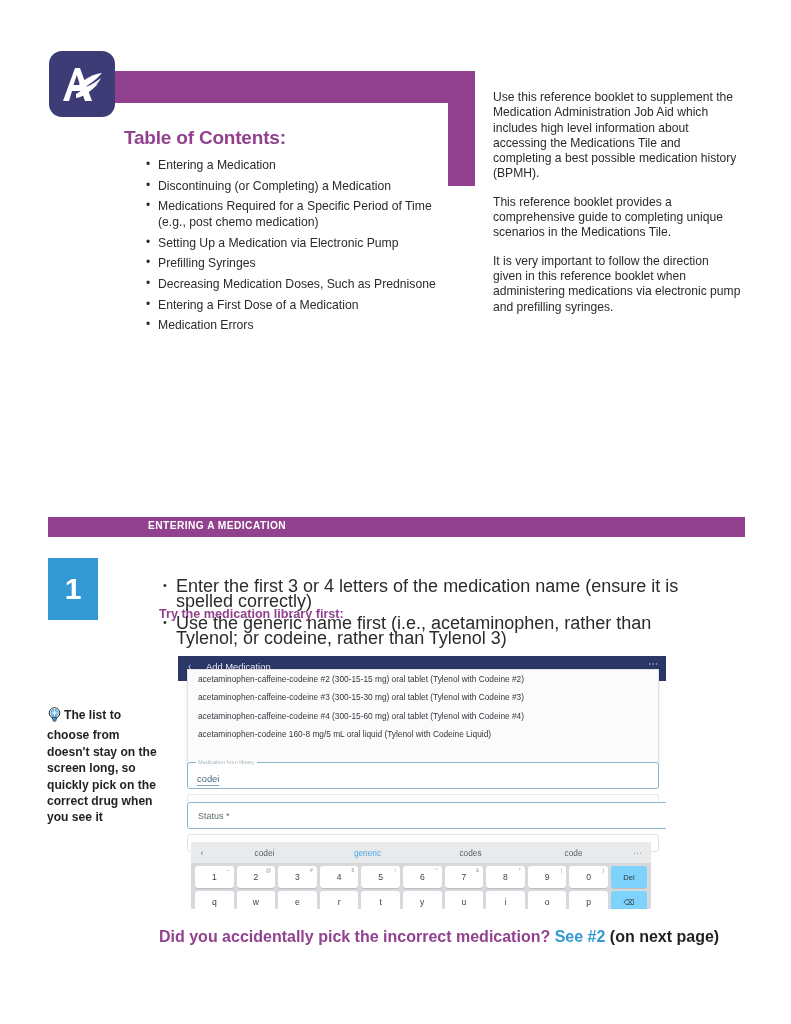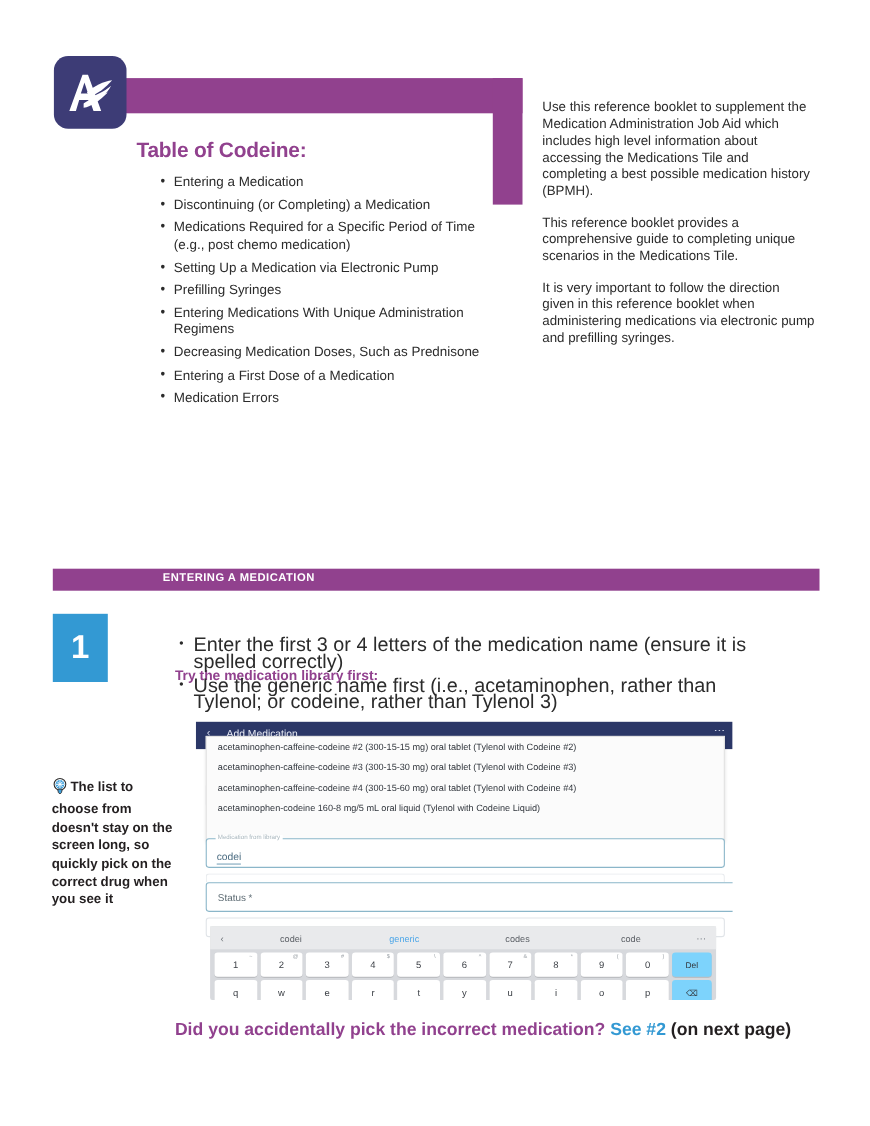--- a/index.html
+++ b/index.html
@@ -330,28 +330,27 @@
 <div class="logo">
   <svg width="66" height="66" viewBox="0 0 66 66" aria-hidden="true">
     <path d="M14 50 L26 17 L31 17 L43 50 L36 50 L32.5 40 L23 40 L20 50 Z" fill="#ffffff"></path>
     <path d="M24.5 34 L31 34 L27.8 24 Z" fill="#3d3c76"></path>
     <path d="M30 33 C37 27 45 23 53 22 C47 29 40 34 33 37 Z" fill="#ffffff"></path>
     <path d="M31 38 C38 36 46 32 52 27 C48 35 40 41 32 43 Z" fill="#ffffff"></path>
     <path d="M27 43 C33 39 41 35 49 33 C42 40 34 46 27 47 Z" fill="#ffffff"></path>
   </svg>
 </div>
 
-<div class="toc-title">Table of Codeine:</div>
+<div class="toc-title">Table of Contents:</div>
 <ul class="toc-list">
   <li>Entering a Medication</li>
   <li>Discontinuing (or Completing) a Medication</li>
   <li>Medications Required for a Specific Period of Time (e.g., post chemo medication)</li>
   <li>Setting Up a Medication via Electronic Pump</li>
   <li>Prefilling Syringes</li>
-  <li>Entering Medications With Unique Administration Regimens</li>
   <li>Decreasing Medication Doses, Such as Prednisone</li>
   <li>Entering a First Dose of a Medication</li>
   <li>Medication Errors</li>
 </ul>
 
 <div class="intro">
   <p>Use this reference booklet to supplement the Medication Administration Job Aid which includes high level information about accessing the Medications Tile and completing a best possible medication history (BPMH).</p>
   <p>This reference booklet provides a comprehensive guide to completing unique scenarios in the Medications Tile.</p>
   <p>It is very important to follow the direction given in this reference booklet when administering medications via electronic pump and prefilling syringes.</p>
 </div>

